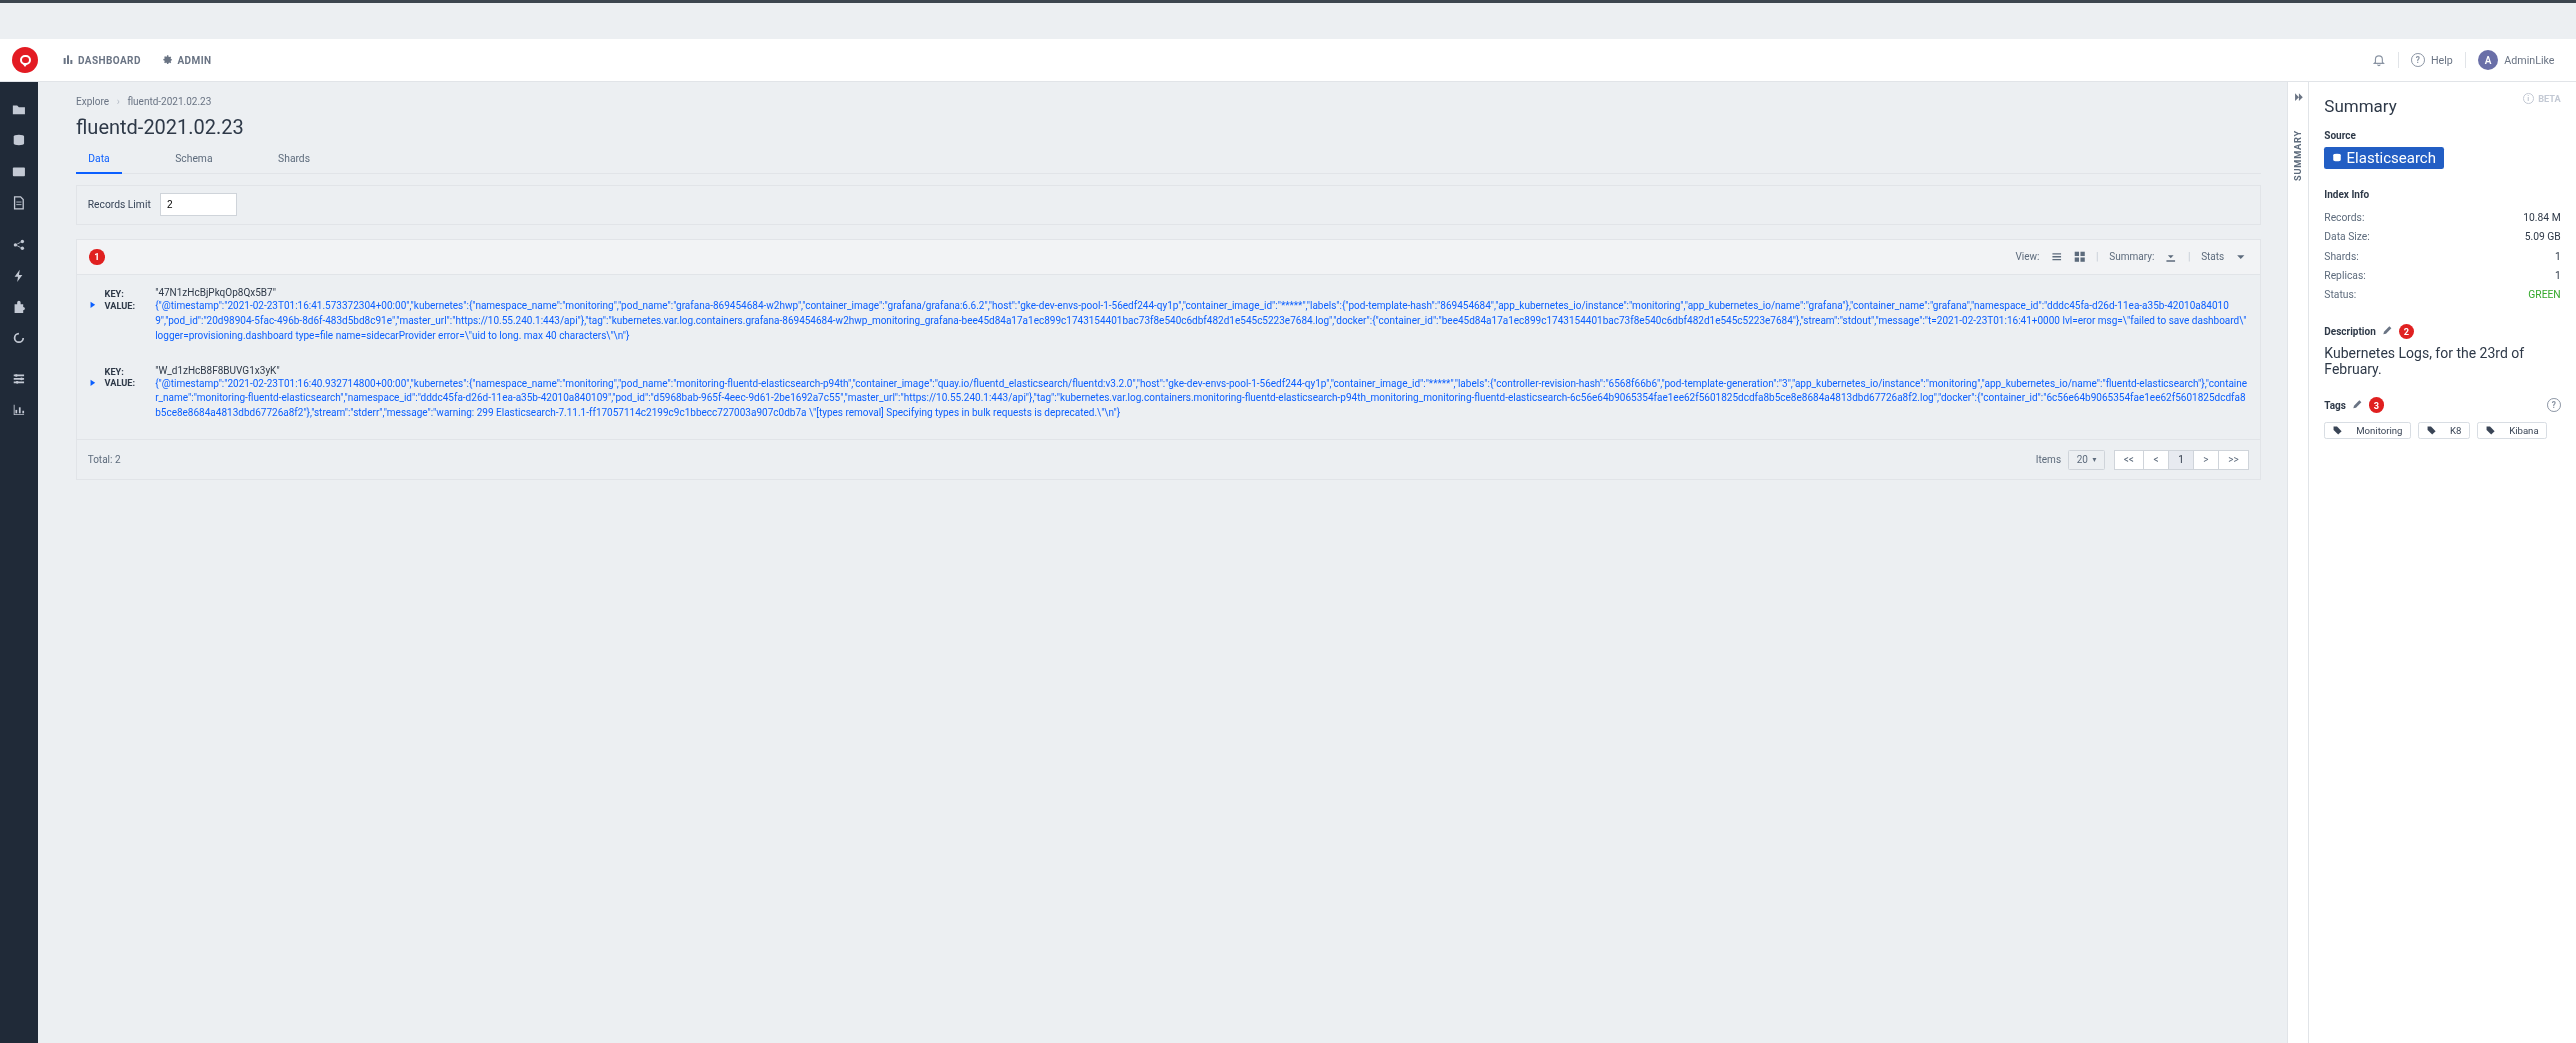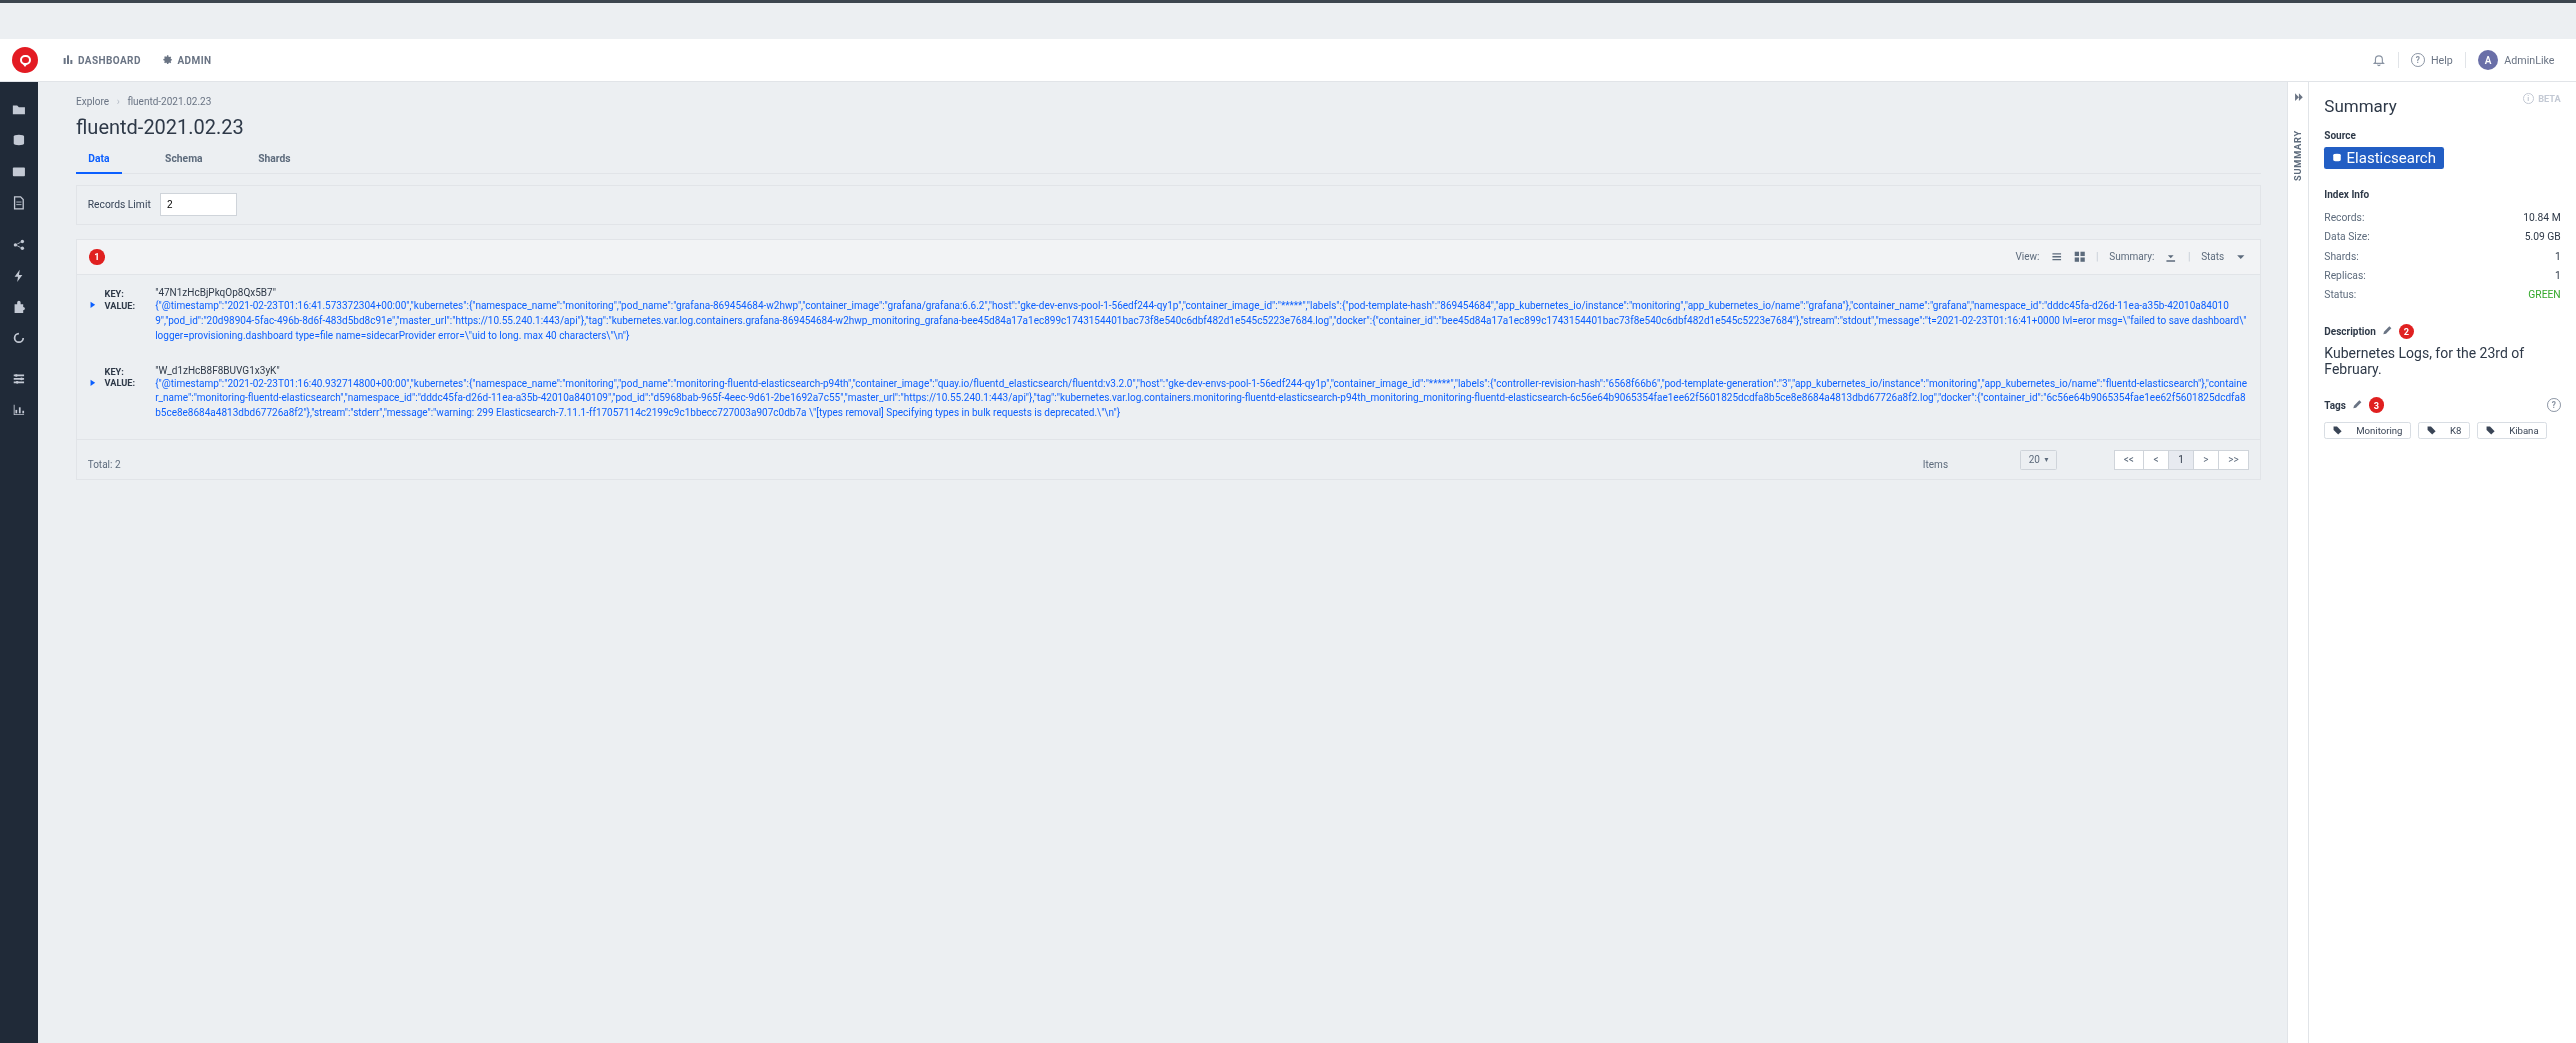--- a/index.html
+++ b/index.html
@@ -53,21 +53,21 @@
 
   .right-panel{width:268px;border-left:0.8px solid var(--border);background:#fff;padding:13.8px 15.3px;overflow:auto;}
 
   
   .breadcrumb{font-size:10px;color:#6a7484;display:flex;align-items:center;gap:7.7px;}
   .breadcrumb .bc-link{color:#6a7484;cursor:pointer;}
   .breadcrumb .bc-sep{color:#b5bcc6;}
   h1.page-title{font-size:20px;font-weight:400;margin:7.7px 0 3.1px;color:#2e3948;}
 
   
-  .tabs{display:flex;gap:31px;border-bottom:0.8px solid var(--border);margin-top:6.1px;font-weight:bold;}
+  .tabs{display:flex;gap:41px;border-bottom:0.8px solid var(--border);margin-top:6.1px;}
   .tab{padding:7.7px 12.3px;color:#5d6b7c;font-size:10.3px;cursor:pointer;position:relative;}
   .tab.active{color:var(--blue);}
   .tab.active::after{content:"";position:absolute;left:0;right:0;bottom:-0.8px;height:2.3px;background:var(--blue);}
 
   
   .records-row{border:0.8px solid var(--border);margin-top:10.7px;padding:7.7px 10.7px;display:flex;align-items:center;gap:9.2px;font-size:10.3px;}
   .records-row input{width:77px;height:23px;border:0.8px solid #cfd4da;font-size:10px;padding:0 6.1px;}
 
   
   .data-panel{border:0.8px solid var(--border);margin-top:13.8px;}
@@ -83,21 +83,21 @@
   .record{padding:7.7px 12.3px 13.8px;}
   .kv-row{display:grid;grid-template-columns:10.7px 46px 1fr;gap:4.6px;align-items:start;}
   .kv-row .caret{color:var(--blue);cursor:pointer;padding-top:0.8px;}
   .kv-row .caret svg{width:7.7px;height:7.7px;fill:currentColor;}
   .kv-row .label{font-size:9.2px;font-weight:700;color:#2e3948;padding-top:0.8px;}
   .kv-row .val{font-size:10px;color:#2e3948;}
   .kv-row.key-row .val{color:#2e3948;}
   .kv-row.value-row .val{color:var(--blue);line-height:1.48;word-break:break-all;}
 
   
-  .table-footer{display:flex;align-items:flex-end;padding:9.2px 10.7px;border-top:0.8px solid var(--border);font-size:10px;color:#5d6b7c;gap:48px;}
+  .table-footer{display:flex;align-items:center;padding:9.2px 10.7px;border-top:0.8px solid var(--border);font-size:10px;color:#5d6b7c;}
   .table-footer .spacer{flex:1;}
   .page-size-btn{border:0.8px solid #cfd4da;padding:3.8px 7.7px;display:inline-flex;align-items:center;gap:4.6px;cursor:pointer;border-radius:1.5px;}
   .page-size-btn .chev{font-size:7.7px;}
   .page-btns{display:inline-flex;margin-left:9.2px;border-radius:1.5px;}
   .page-btn{border:0.8px solid #cfd4da;padding:3.8px 9.2px;margin-left:-0.8px;cursor:pointer;color:#5d6b7c;background:#fff;}
   .page-btn.active{background:#e7eaf0;color:#2e3948;}
 
   
   .beta-badge{float:right;color:#c3c9d4;font-size:9.2px;font-weight:700;display:flex;align-items:center;gap:4.6px;margin-top:-3.1px;}
   .beta-badge .i{width:10.7px;height:10.7px;border:1.2px solid #c3c9d4;border-radius:50%;display:inline-flex;align-items:center;justify-content:center;font-size:7.7px;}
@@ -320,21 +320,21 @@
                   </svg></span>
               <span class="label">VALUE:</span>
               <span class="val">{"@timestamp":"2021-02-23T01:16:40.932714800+00:00","kubernetes":{"namespace_name":"monitoring","pod_name":"monitoring-fluentd-elasticsearch-p94th","container_image":"quay.io/fluentd_elasticsearch/fluentd:v3.2.0","host":"gke-dev-envs-pool-1-56edf244-qy1p","container_image_id":"*****","labels":{"controller-revision-hash":"6568f66b6","pod-template-generation":"3","app_kubernetes_io/instance":"monitoring","app_kubernetes_io/name":"fluentd-elasticsearch"},"container_name":"monitoring-fluentd-elasticsearch","namespace_id":"dddc45fa-d26d-11ea-a35b-42010a840109","pod_id":"d5968bab-965f-4eec-9d61-2be1692a7c55","master_url":"https://10.55.240.1:443/api"},"tag":"kubernetes.var.log.containers.monitoring-fluentd-elasticsearch-p94th_monitoring_monitoring-fluentd-elasticsearch-6c56e64b9065354fae1ee62f5601825dcdfa8b5ce8e8684a4813dbd67726a8f2.log","docker":{"container_id":"6c56e64b9065354fae1ee62f5601825dcdfa8b5ce8e8684a4813dbd67726a8f2"},"stream":"stderr","message":"warning: 299 Elasticsearch-7.11.1-ff17057114c2199c9c1bbecc727003a907c0db7a \"[types removal] Specifying types in bulk requests is deprecated.\"\n"}</span>
             </div>
           </div>
         </div>
 
         <div class="table-footer">
           <span>Total: 2</span>
           <span class="spacer"></span>
-          <span style="margin-right:24px;">Items</span>
+          <span style="margin-right:7px;">Items</span>
           <span class="page-size-btn">
             <span>20</span>
             <span class="chev">▾</span>
           </span>
           <span class="page-btns">
             <span class="page-btn">&lt;&lt;</span>
             <span class="page-btn">&lt;</span>
             <span class="page-btn active">1</span>
             <span class="page-btn">&gt;</span>
             <span class="page-btn">&gt;&gt;</span>

